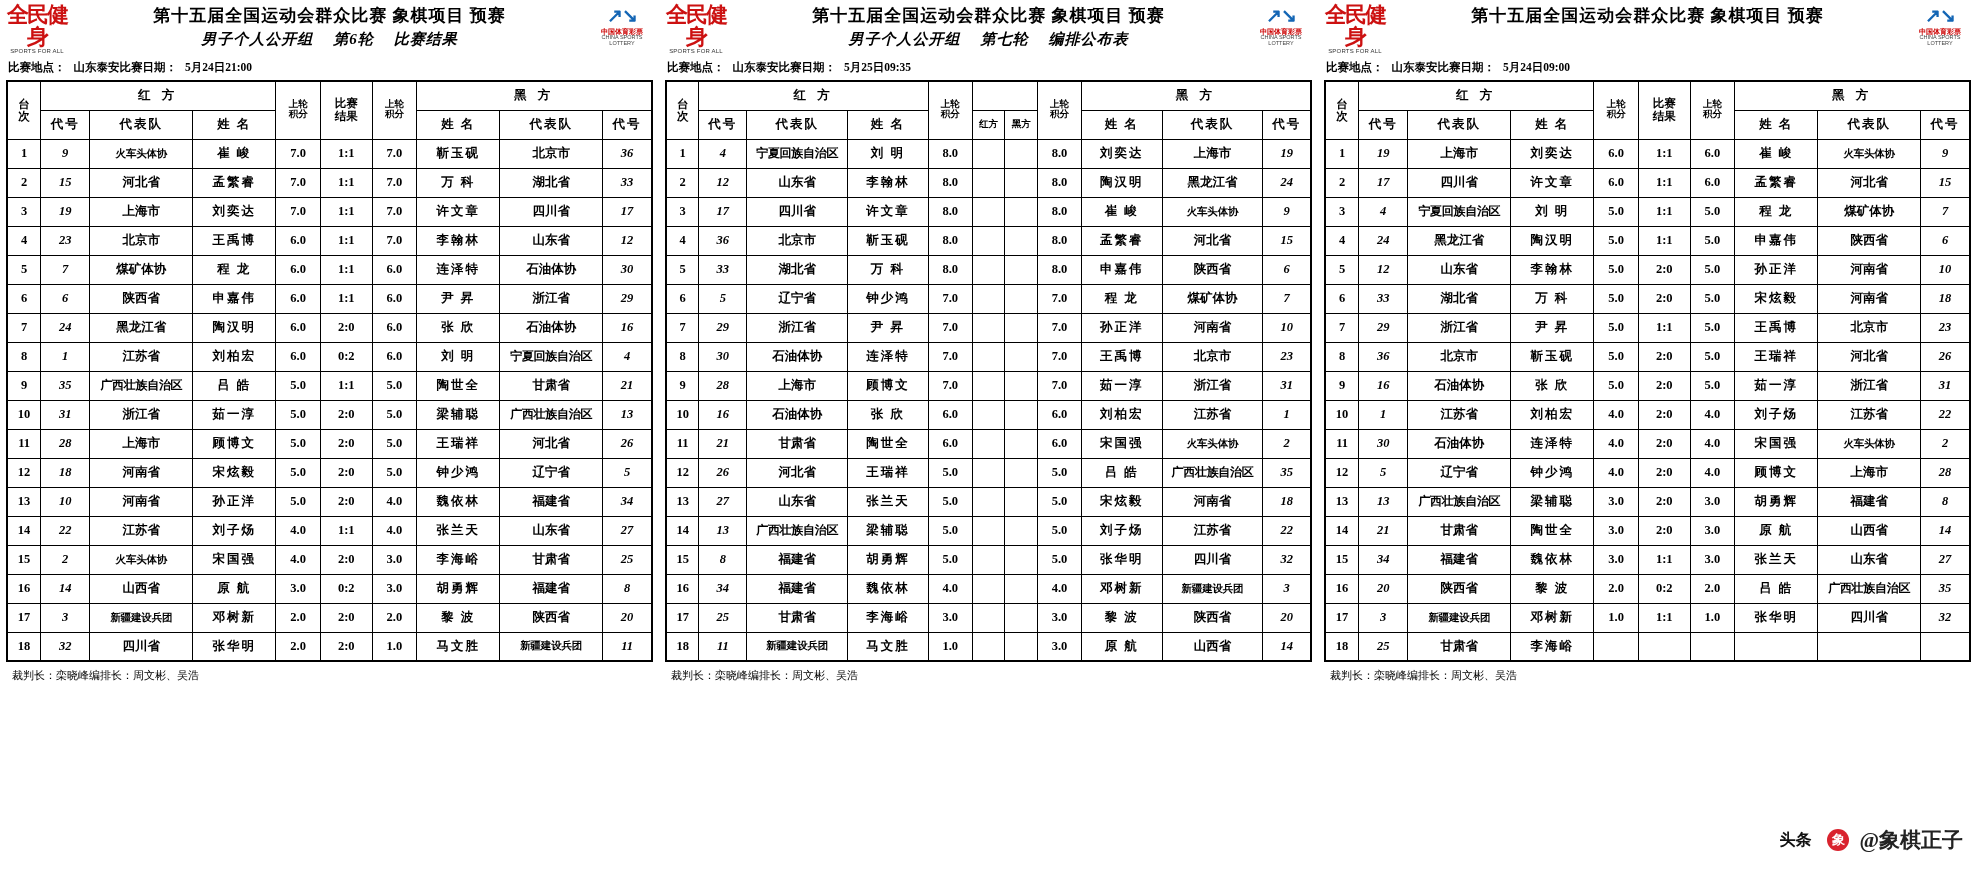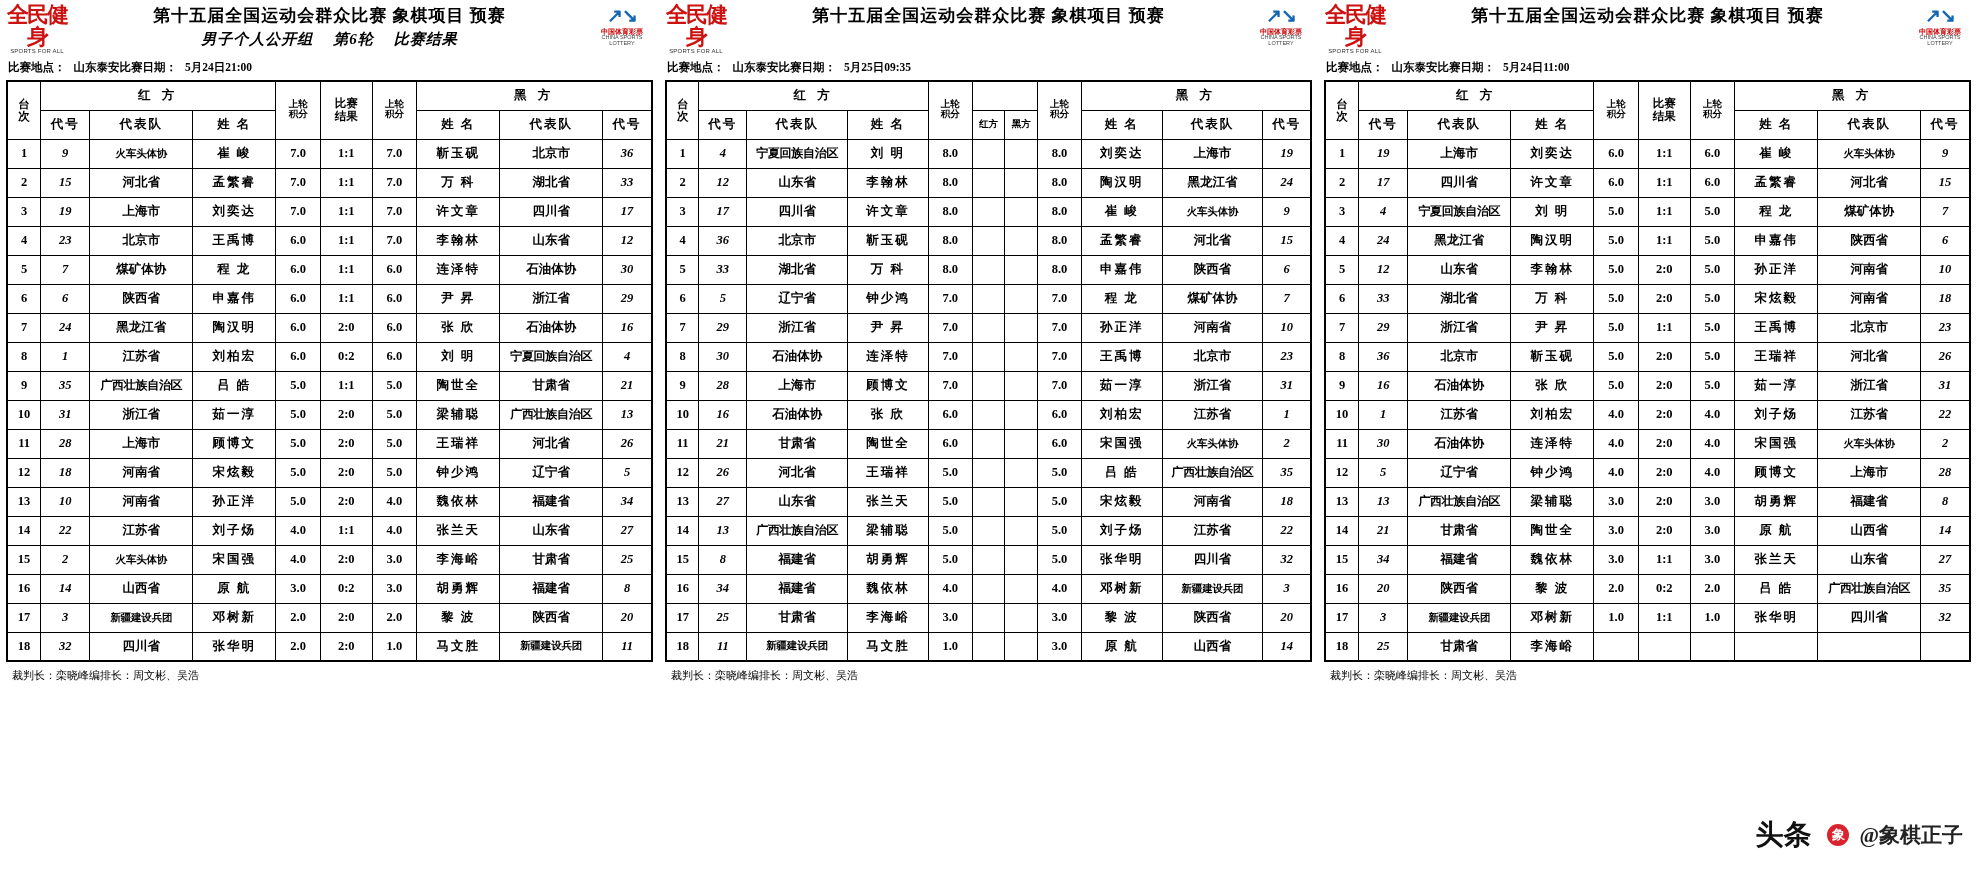--- a/index.html
+++ b/index.html
@@ -152,21 +152,21 @@
     display: flex;
     align-items: center;
     gap: 8px;
     font-family: "Liberation Serif", serif;
     color: #222;
     font-size: 21px;
     font-weight: bold;
     z-index: 5;
   }
   .watermark .wm-logo {
-    font-size: 28px;
+    font-size: 16px;
     font-weight: bold;
     color: #111;
   }
   .watermark .wm-dot {
     width: 22px; height: 22px; border-radius: 50%;
     background: #d9232e; color: #fff;
     font-size: 13px; display: inline-flex;
     align-items: center; justify-content: center;
     margin-right: 2px;
   }
@@ -457,20 +457,21 @@
       </div>
     </div>
     <div class="panel p1">
       <div class="hdr">
         <div class="logo-left">
           <span class="mark">全民健身</span>
           <span class="cap">SPORTS FOR ALL</span>
         </div>
         <div class="titles">
           <div class="title-main">第十五届全国运动会群众比赛  象棋项目  预赛</div>
+          <div class="title-sub"><span>男子个人公开组</span><span>第七轮</span><span>编排公布表</span></div>
         </div>
         <div class="logo-right">
           <span class="mark">↗↘</span>
           <span class="cap1">中国体育彩票</span>
           <span class="cap2">CHINA SPORTS LOTTERY</span>
         </div>
       </div>
       <div class="meta">
         <div><span>比赛地点：</span><span class="v">山东泰安</span></div>
         <div><span>比赛日期：</span><span class="v">5月25日09:35</span></div>
@@ -767,21 +768,21 @@
           <div class="title-main">第十五届全国运动会群众比赛  象棋项目  预赛</div>
         </div>
         <div class="logo-right">
           <span class="mark">↗↘</span>
           <span class="cap1">中国体育彩票</span>
           <span class="cap2">CHINA SPORTS LOTTERY</span>
         </div>
       </div>
       <div class="meta">
         <div><span>比赛地点：</span><span class="v">山东泰安</span></div>
-        <div><span>比赛日期：</span><span class="v">5月24日11:00</span></div>
+        <div><span>比赛日期：</span><span class="v">5月24日09:00</span></div>
       </div>
       <table class="sheet">
         <colgroup>
           <col style="width: 30px;">
           <col style="width: 44px;">
           <col style="width: 92px;">
           <col style="width: 74px;">
           <col style="width: 40px;">
           <col style="width: 46px;">
           <col style="width: 40px;">

